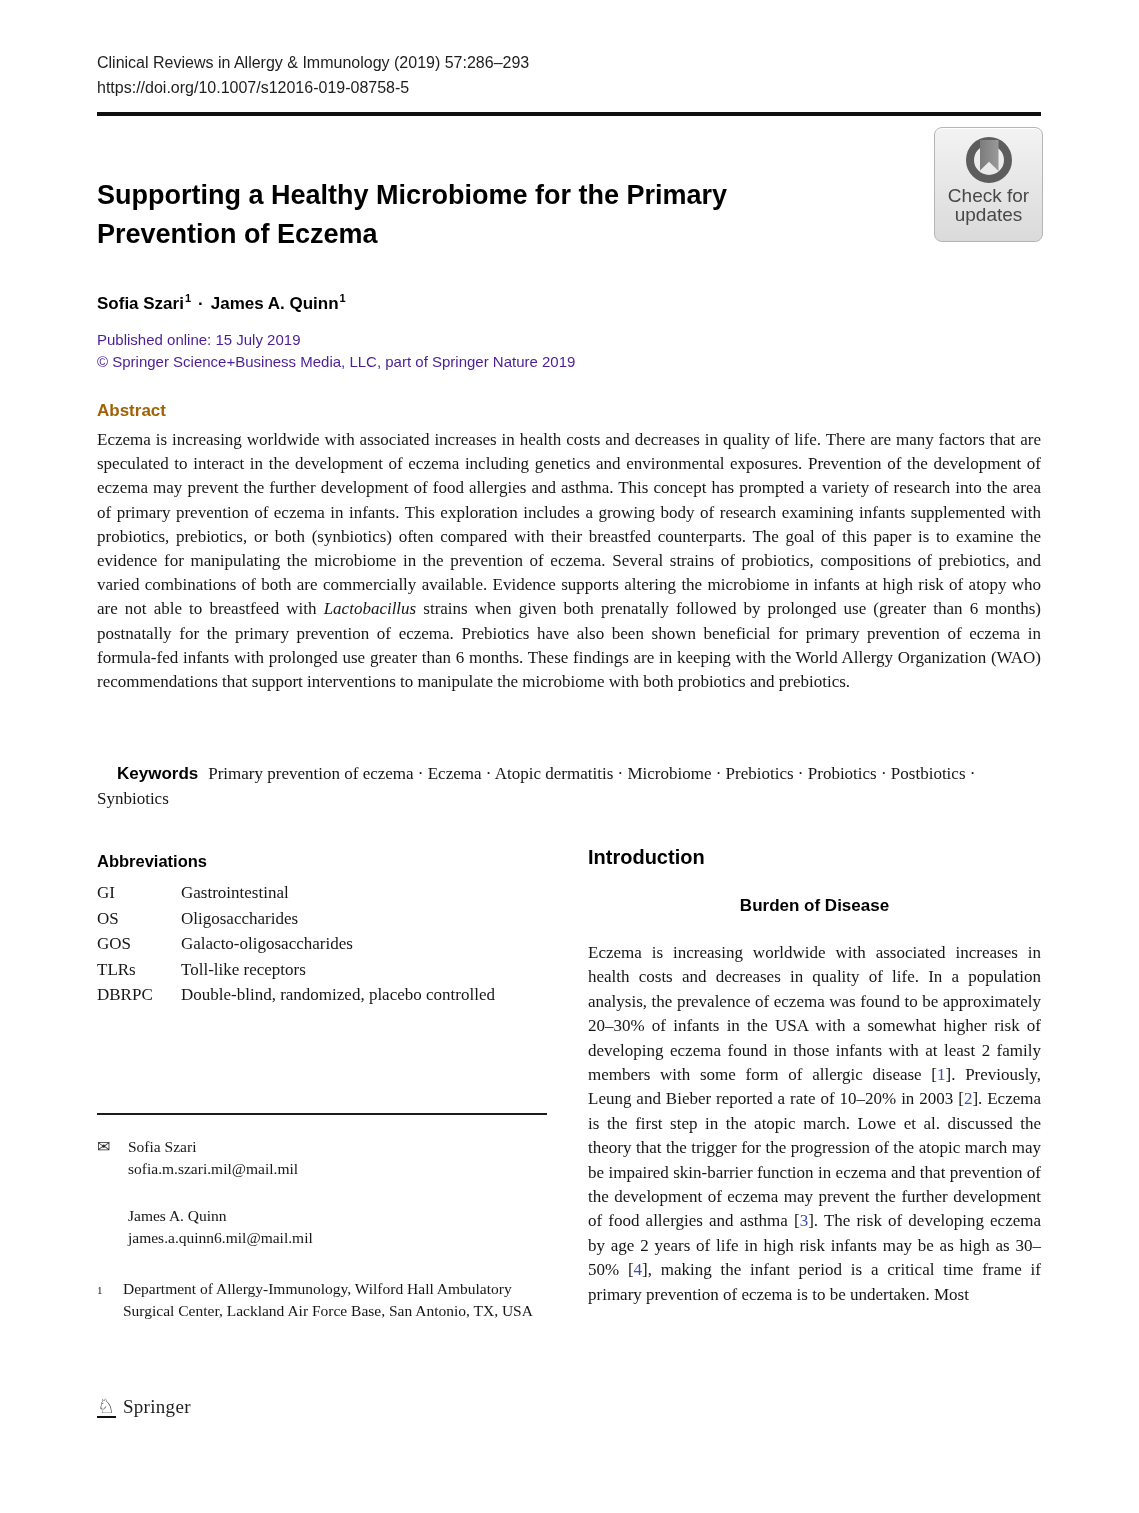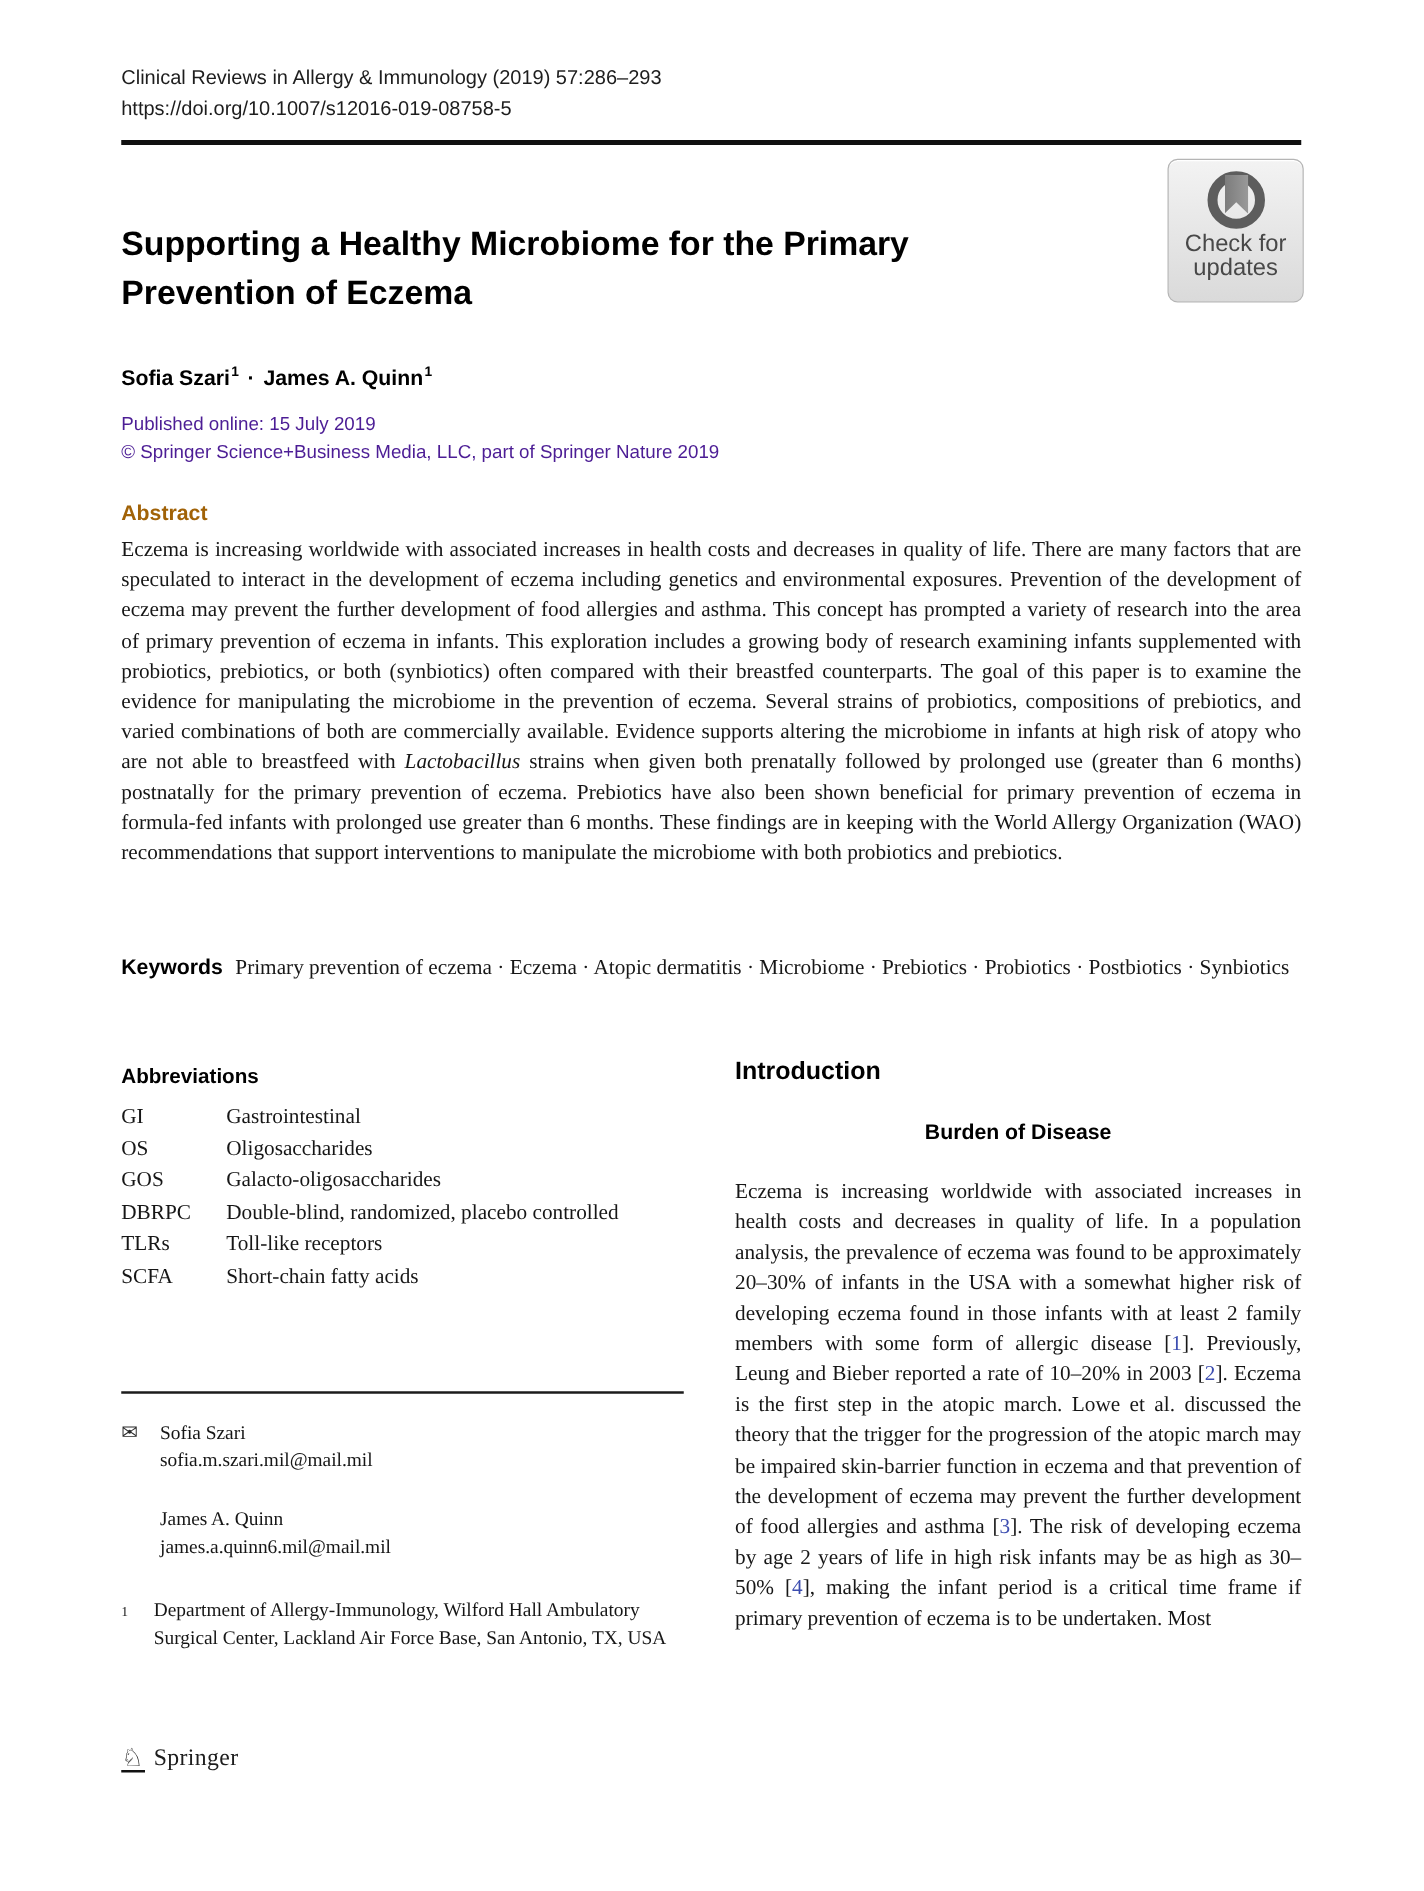--- a/index.html
+++ b/index.html
@@ -38,21 +38,21 @@
     font-size:15px;line-height:22px;color:#4c1d95;}
 
   
   .abstract-heading{position:absolute;left:97px;top:401px;font-family:"Liberation Sans",sans-serif;
     font-weight:700;font-size:17px;color:#a16207;}
   .abstract-body{position:absolute;left:97px;top:428px;width:944px;
     font-size:17px;line-height:24.2px;text-align:justify;}
 
   
   .keywords{position:absolute;left:97px;top:761px;width:944px;font-size:17px;line-height:25px;}
-  .keywords-label{font-family:"Liberation Sans",sans-serif;font-weight:700;margin-right:10px;color:#000;}
+  .keywords-label{font-family:"Liberation Sans",sans-serif;font-weight:700;margin-right:10px;color:#000;margin-left:20px;}
 
   
   .col-left{position:absolute;left:97px;top:852px;width:452px;}
   .col-right{position:absolute;left:588px;top:846px;width:453px;}
 
   .abbr-heading{font-family:"Liberation Sans",sans-serif;font-weight:700;font-size:16.5px;
     color:#000;margin:0 0 9px;}
   .abbr-row{display:flex;font-size:17px;line-height:25.5px;}
   .abbr-key{width:84px;flex:none;}
 
@@ -132,30 +132,26 @@
   </div>
   <div class="abbr-row">
     <span class="abbr-key">OS</span>
     <span>Oligosaccharides</span>
   </div>
   <div class="abbr-row">
     <span class="abbr-key">GOS</span>
     <span>Galacto-oligosaccharides</span>
   </div>
   <div class="abbr-row">
-    <span class="abbr-key">DBRPC</span>
-    <span>Double-blind, randomized, placebo controlled</span>
-  </div>
-  <div class="abbr-row">
     <span class="abbr-key">TLRs</span>
     <span>Toll-like receptors</span>
   </div>
   <div class="abbr-row">
-    <span class="abbr-key">SCFA</span>
-    <span>Short-chain fatty acids</span>
+    <span class="abbr-key">DBRPC</span>
+    <span>Double-blind, randomized, placebo controlled</span>
   </div>
 </div>
 
 <div class="col-right">
   <h2 class="intro-heading">Introduction</h2>
   <h3 class="intro-sub">Burden of Disease</h3>
   <p class="intro-body"><span>Eczema is increasing worldwide with associated increases in health costs and decreases in quality of life. In a population analysis, the prevalence of eczema was found to be approximately 20–30% of infants in the USA with a somewhat higher risk of developing eczema found in those infants with at least 2 family members with some form of allergic disease [</span><span class="cite">1</span><span>]. Previously, Leung and Bieber reported a rate of 10–20% in 2003 [</span><span class="cite">2</span><span>]. Eczema is the first step in the atopic march. Lowe et al. discussed the theory that the trigger for the progression of the atopic march may be impaired skin-barrier function in eczema and that prevention of the development of eczema may prevent the further development of food allergies and asthma [</span><span class="cite">3</span><span>]. The risk of developing eczema by age 2 years of life in high risk infants may be as high as 30–50% [</span><span class="cite">4</span><span>], making the infant period is a critical time frame if primary prevention of eczema is to be undertaken. Most</span></p>
 </div>
 
 <div class="corr-rule"></div>

